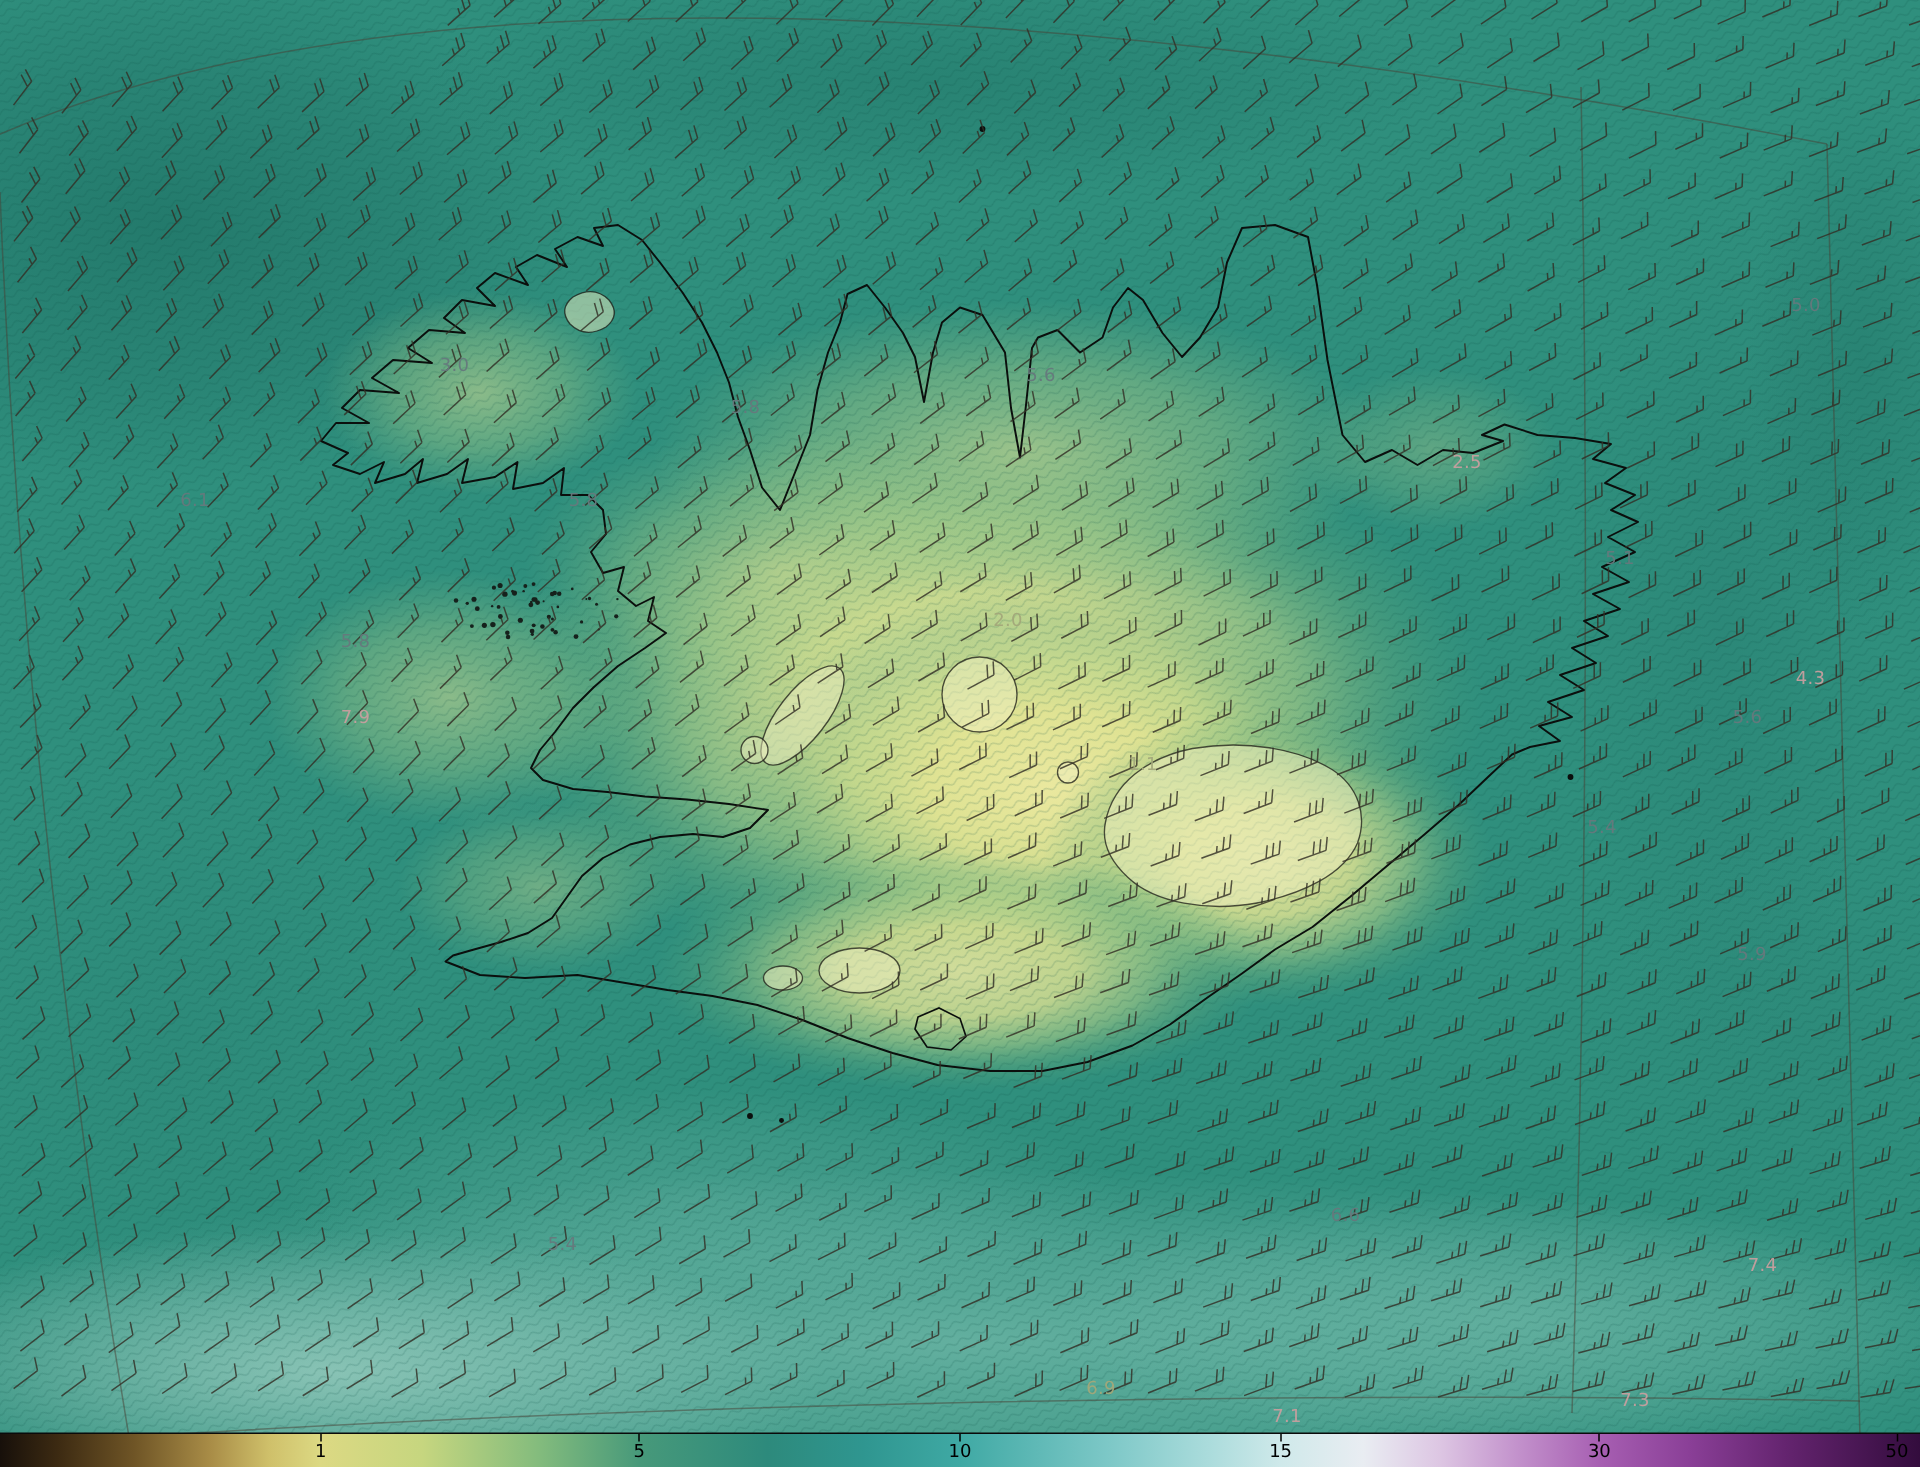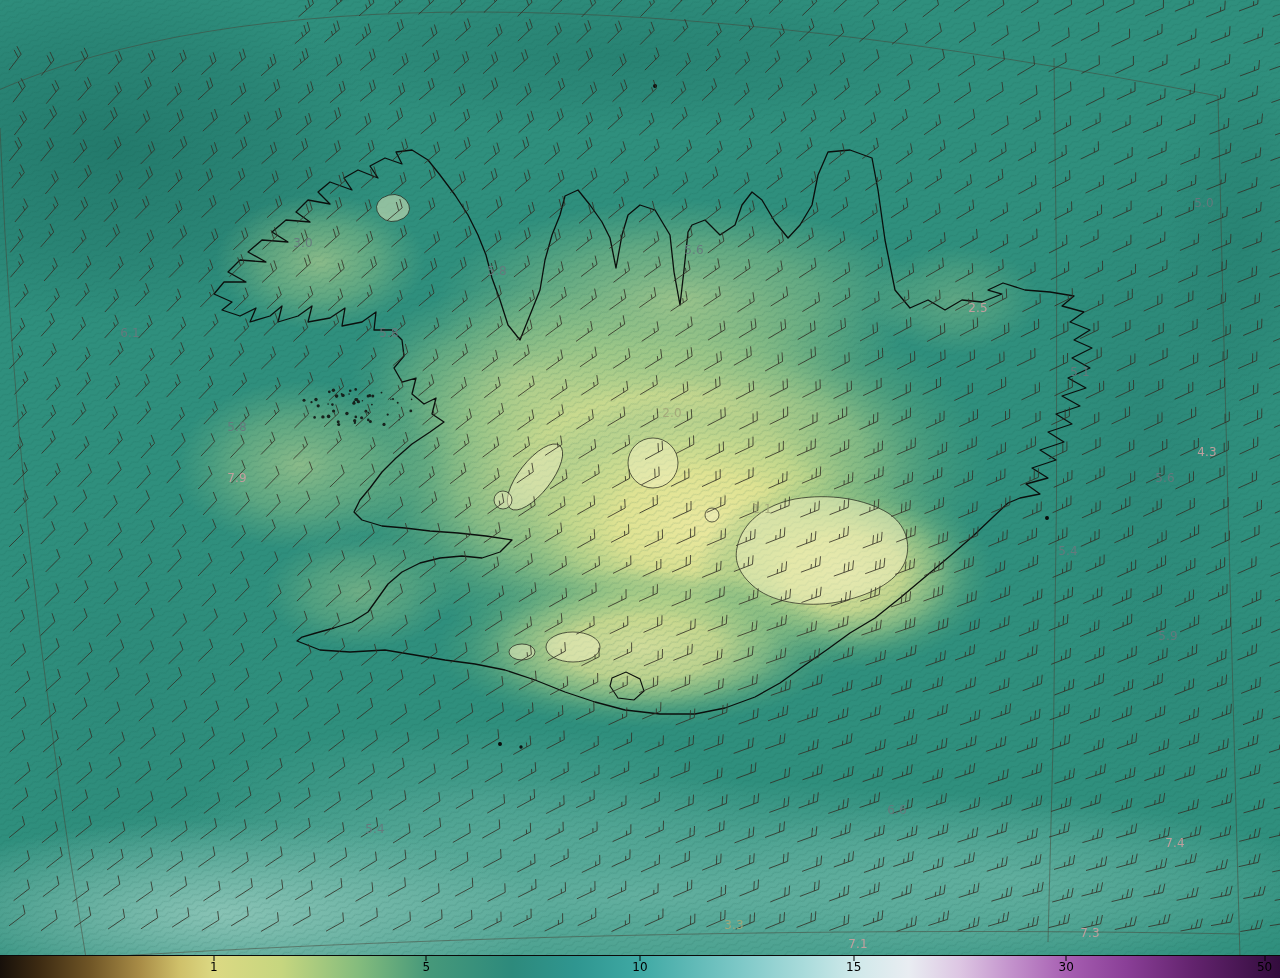--- a/index.html
+++ b/index.html
@@ -188,21 +188,21 @@
         <div class="vlabel" style="left: 237px; top: 427px; color: rgb(102, 121, 125);">5.8</div>
         <div class="vlabel" style="left: 237px; top: 456px; color: rgb(199, 159, 159); margin-top: 22px;">7.9</div>
         <div class="vlabel" style="left: 1207px; top: 452px; color: rgb(199, 159, 159);">4.3</div>
         <div class="vlabel" style="left: 1165px; top: 478px; color: rgb(102, 121, 125);">5.6</div>
         <div class="vlabel" style="left: 762px; top: 509px; color: rgb(163, 168, 122); text-align: center;">1.1</div>
         <div class="vlabel" style="left: 1068px; top: 551px; color: rgb(102, 121, 125);">5.4</div>
         <div class="vlabel" style="left: 1168px; top: 636px; color: rgb(102, 121, 125);">5.9</div>
         <div class="vlabel" style="left: 375px; top: 829px; color: rgb(102, 121, 125);">5.4</div>
         <div class="vlabel" style="left: 897px; top: 810px; color: rgb(102, 121, 125);">6.6</div>
         <div class="vlabel" style="left: 1175px; top: 843px; color: rgb(199, 159, 159);">7.4</div>
-        <div class="vlabel" style="left: 734px; top: 925px; color: rgb(163, 168, 122);">3.3</div>
+        <div class="vlabel" style="left: 734px; top: 925px; color: rgb(163, 168, 122);">6.9</div>
         <div class="vlabel" style="left: 858px; top: 944px; color: rgb(199, 159, 159);">7.1</div>
         <div class="vlabel" style="left: 1090px; top: 933px; color: rgb(199, 159, 159);">7.3</div>
       </div>
 
   </div>
 
   <div class="colorbar">
     <div class="cbgrad" style="background: linear-gradient(to right, rgb(23, 16, 10) 0%, rgb(60, 42, 18) 3%, rgb(111, 85, 38) 7%, rgb(169, 141, 71) 11%, rgb(207, 192, 106) 14%, rgb(220, 217, 131) 16.7%, rgb(198, 214, 127) 22%, rgb(132, 188, 125) 28%, rgb(71, 153, 122) 33.3%, rgb(45, 138, 124) 40%, rgb(47, 150, 144) 45%, rgb(63, 169, 164) 50%, rgb(127, 201, 200) 58%, rgb(171, 220, 220) 63%, rgb(207, 233, 234) 66.7%, rgb(233, 237, 242) 71%, rgb(221, 198, 227) 75%, rgb(195, 146, 204) 79%, rgb(167, 95, 178) 83.3%, rgb(138, 63, 151) 88%, rgb(100, 36, 111) 93%, rgb(51, 12, 61) 100%);"></div>
     <div class="cbticks">
         <div class="cbmark" style="left: 16.7%;"></div>

